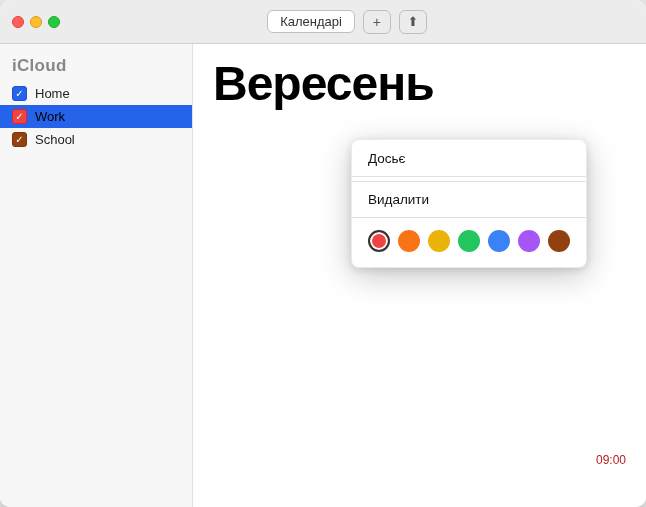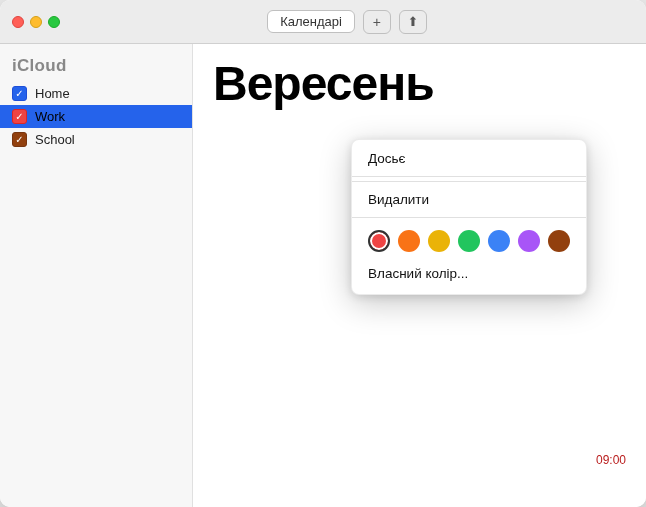--- a/index.html
+++ b/index.html
@@ -313,18 +313,17 @@
             <div class="color-swatch selected" style="background:#ef4444; border-color:#333;"></div>
             <div class="color-swatch" style="background:#f97316;"></div>
             <div class="color-swatch" style="background:#eab308;"></div>
             <div class="color-swatch" style="background:#22c55e;"></div>
             <div class="color-swatch" style="background:#3b82f6;"></div>
             <div class="color-swatch" style="background:#a855f7;"></div>
             <div class="color-swatch" style="background:#92400e;"></div>
           </div>
         </div>
 
-        <div class="custom-color-item">Власний колір...</div>
 
       </div>
     </div>
   </div>
 </div>
 
 </body></html>

